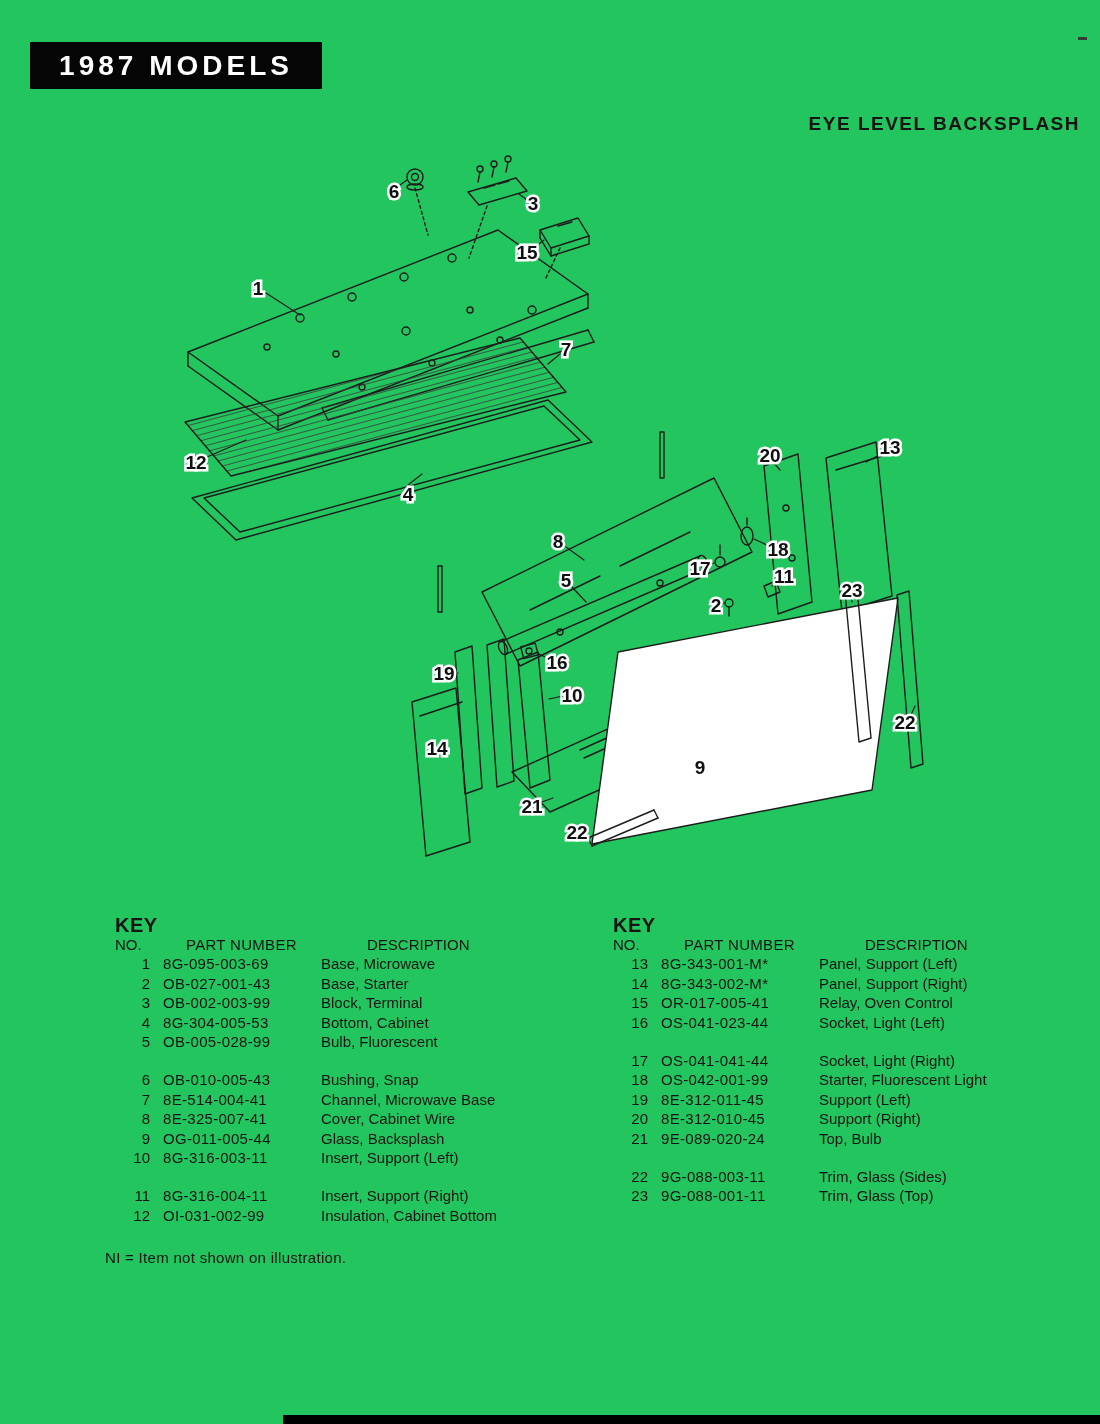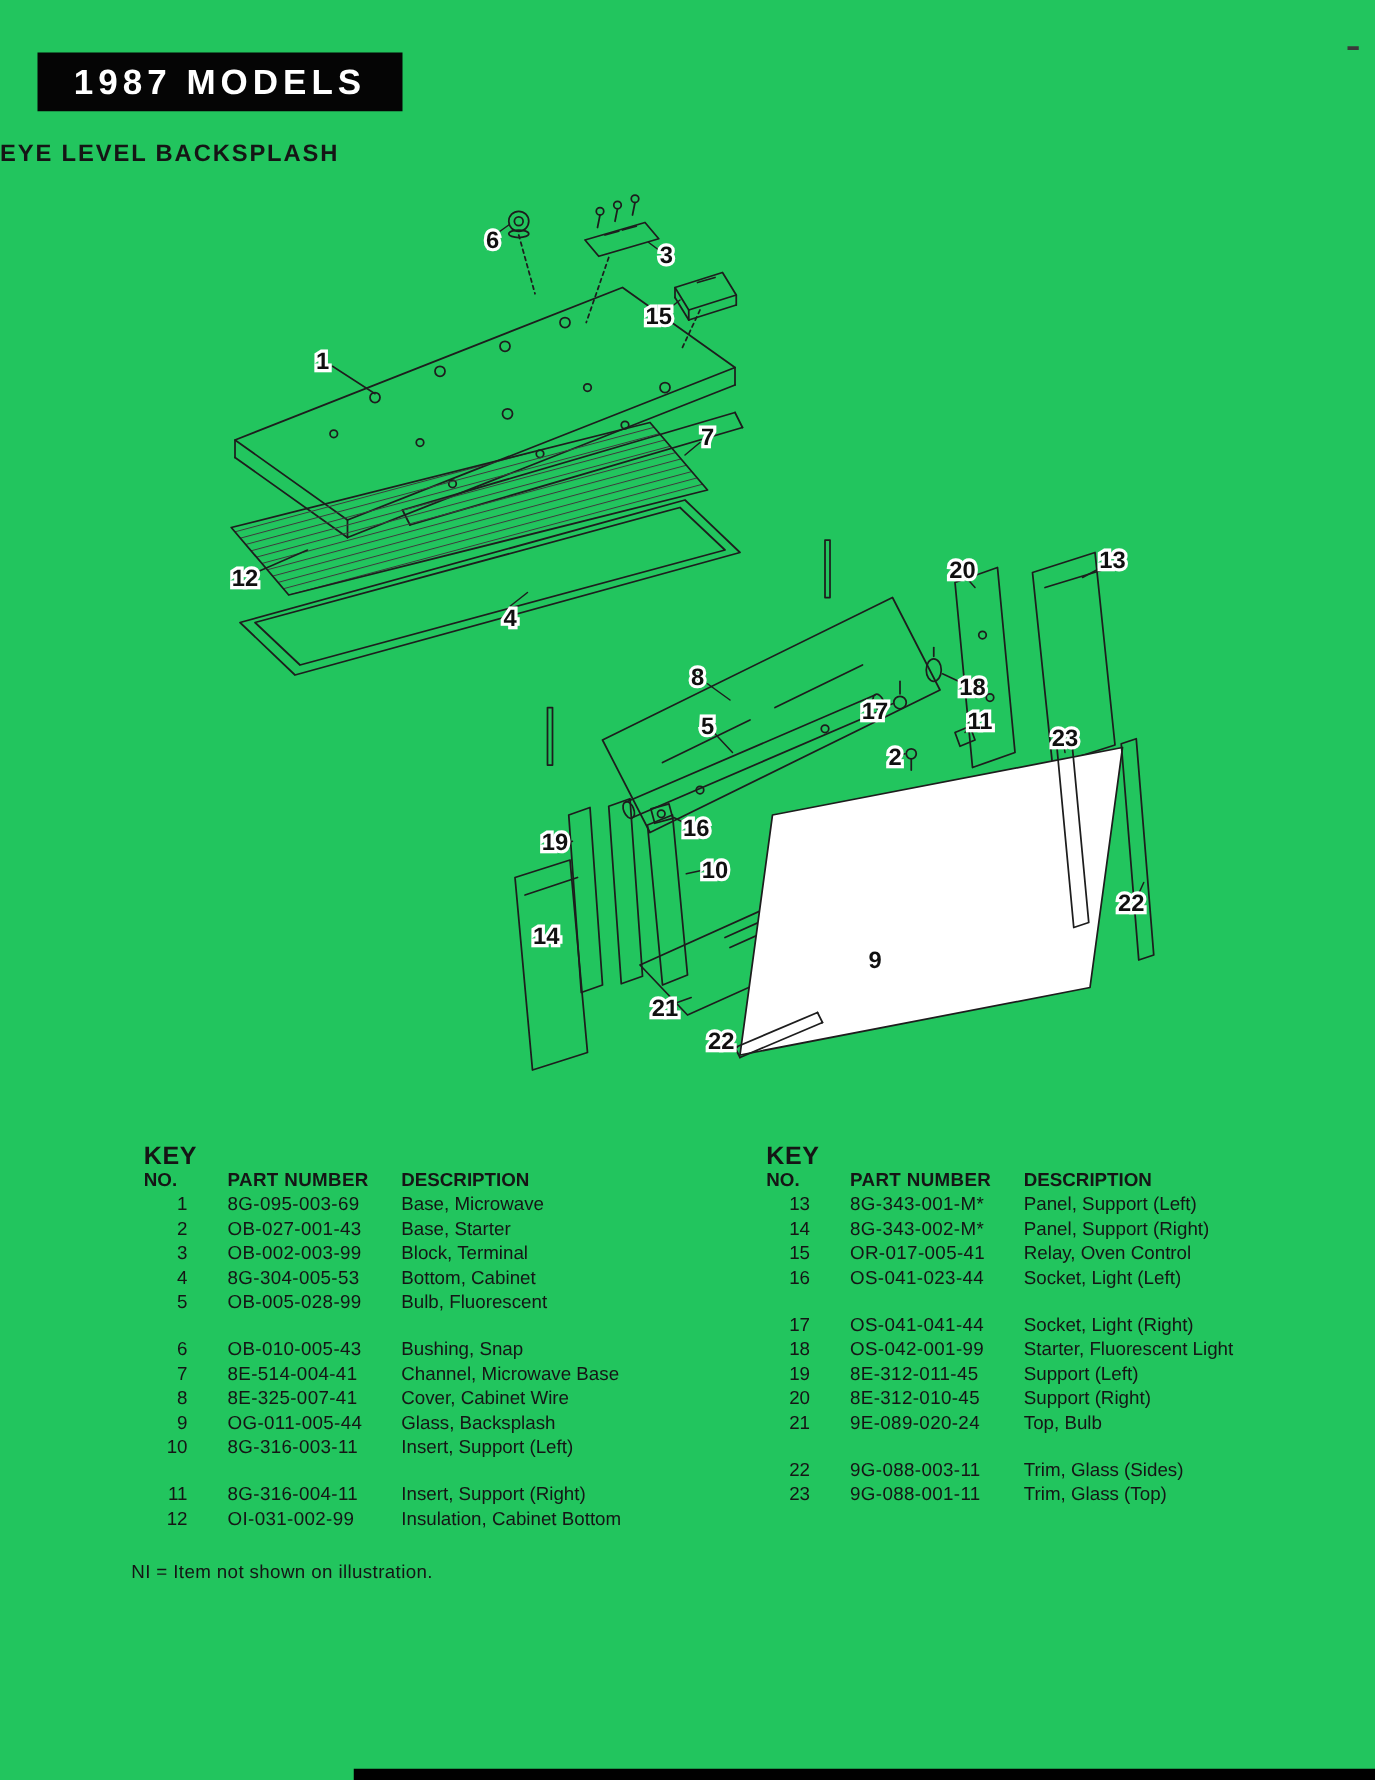--- a/index.html
+++ b/index.html
@@ -8,42 +8,42 @@
     background:#22c55e; color:#151515; overflow:hidden;
     font-family:"Liberation Sans", sans-serif;
   }
   .model-badge {
     position:absolute; left:30px; top:42px; width:292px; height:47px;
     background:#050505; color:#ffffff; display:flex; align-items:center; justify-content:center;
     font-size:28px; font-weight:700; letter-spacing:4px;
   }
   .scan-dash { position:absolute; left:1078px; top:37px; width:9px; height:3px; background:#3a3a3a; }
   .diagram-title {
-    position:absolute; left:0; top:113px; width:1080px; text-align:left;
+    position:absolute; left:0; top:113px; width:1080px; text-align:right;
     font-size:19px; font-weight:700; letter-spacing:1.5px;
   }
   .diagram { position:absolute; left:0; top:140px; width:1100px; height:770px; }
   .callout {
     font-family:"Liberation Sans", sans-serif;
     font-size:19px; font-weight:700; fill:#101010;
     stroke:#ffffff; stroke-width:5px; paint-order:stroke;
     text-anchor:middle;
   }
   .parts-wrap { position:absolute; left:0; top:916px; width:1100px; }
   .pcol { position:absolute; top:0; width:480px; }
   .pcol.left  { left:115px; }
   .pcol.right { left:613px; }
   .key-heading { font-size:20px; font-weight:700; line-height:19px; letter-spacing:0.5px; }
   .prow {
     display:grid; grid-template-columns:48px 158px 1fr;
     align-items:baseline; line-height:19.4px; font-size:15px;
   }
   .prow .no   { text-align:right; padding-right:13px; }
-  .prow .part { letter-spacing:0.3px;margin-left:19px; }
-  .prow.hdr   { font-weight:700; }
+  .prow .part { letter-spacing:0.3px; }
+  .prow.hdr   { font-weight:400;gap:23px; }
   .prow.hdr .no { text-align:left; padding-right:0; }
   .pgroup + .pgroup { margin-top:19px; }
   .footnote { position:absolute; left:105px; top:1249px; font-size:15px; letter-spacing:0.3px; }
   .bottom-bar { position:absolute; left:283px; top:1415px; width:817px; height:9px; background:#000000; }
 </style>
 </head>
 <body>
 
 <div class="page">
 

